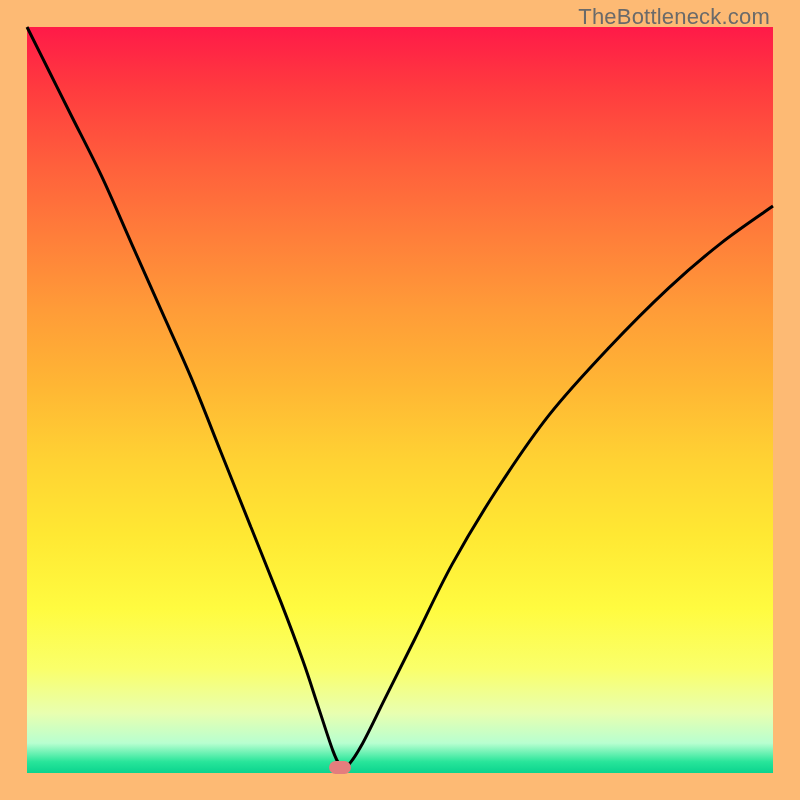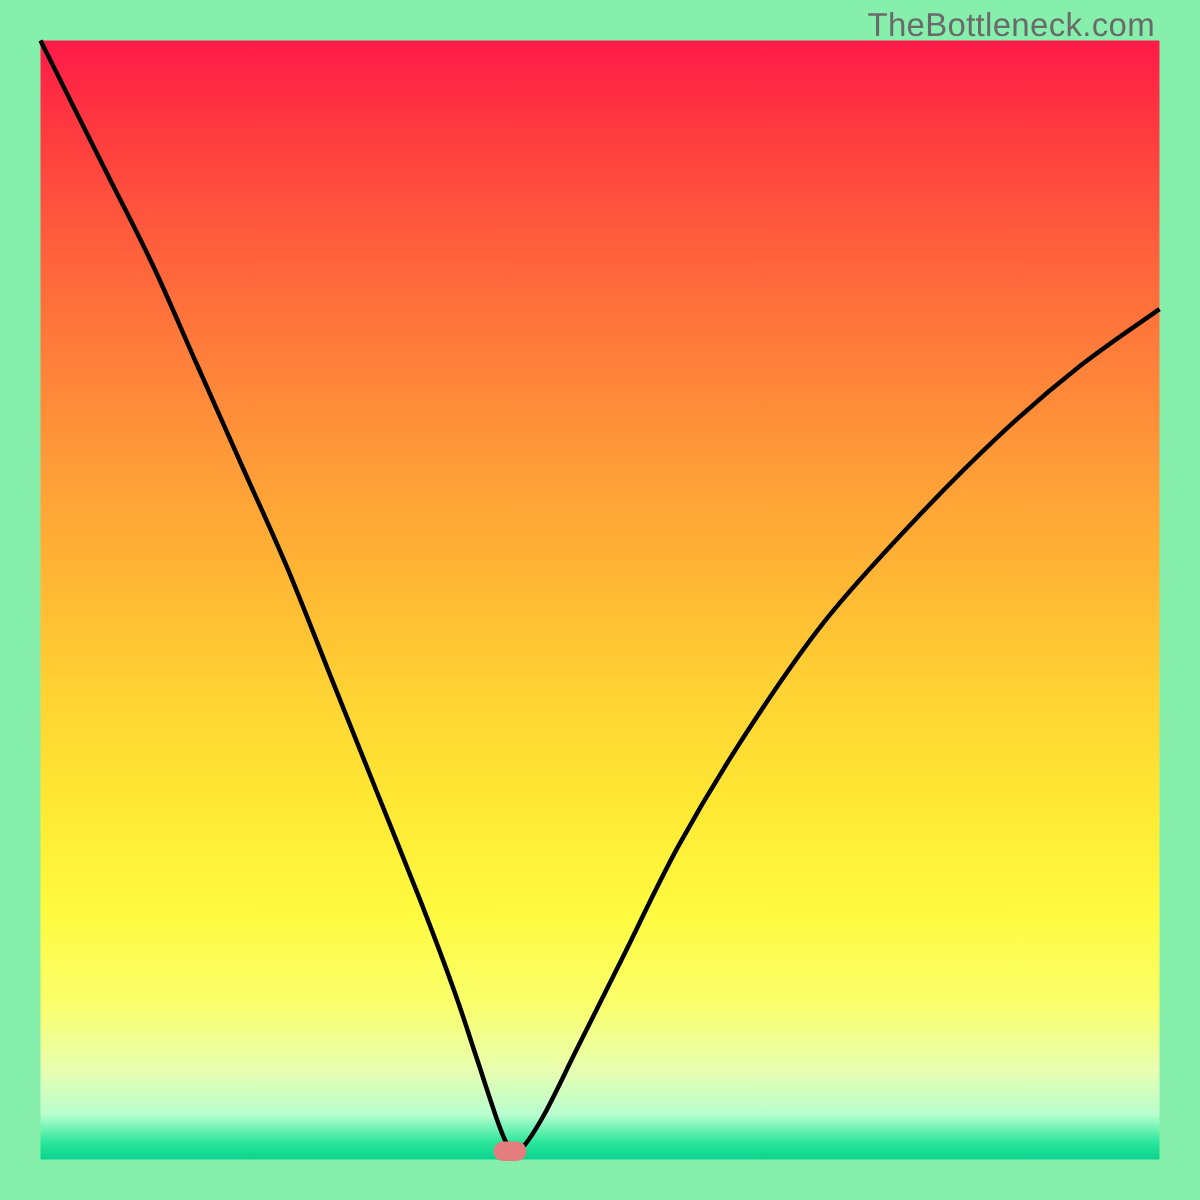--- a/index.html
+++ b/index.html
@@ -10,21 +10,21 @@
     background: #000;
     overflow: hidden;
     font-family: Arial, Helvetica, sans-serif;
   }
   .frame {
     position: absolute;
     left: 0;
     top: 0;
     width: 800px;
     height: 800px;
-    background: #86efac;
+    background: #fdba74;
   }
   .plot {
     position: absolute;
     left: 27px;
     top: 27px;
     width: 746px;
     height: 746px;
     background: linear-gradient(to bottom,
       #ff1a48 0%,
       #ff3a3f 8%,

